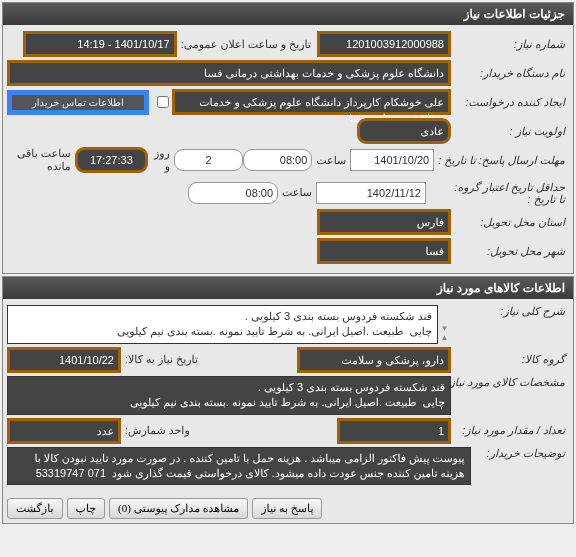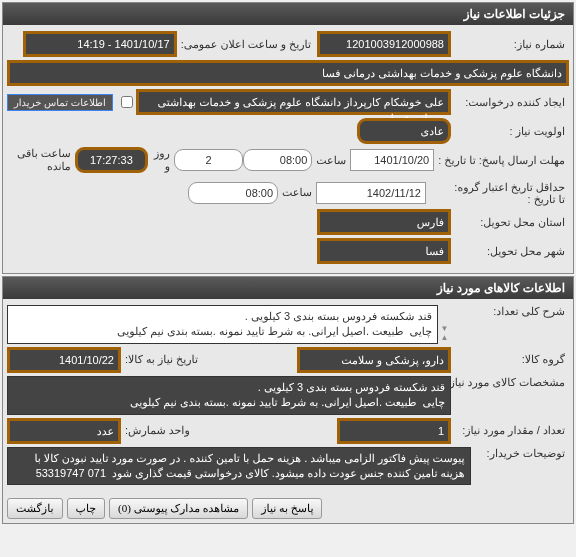--- a/index.html
+++ b/index.html
@@ -34,20 +34,21 @@
   .label {
     color: #333;
     font-size: 11px;
     padding: 0 4px;
     white-space: nowrap;
     text-align: right;
   }
   .label-right {
     width: 110px;
     text-align: right;
+    font-style: italic;
   }
   .label-mid {
     text-align: right;
     padding-right: 6px;
   }
   .field {
     background: #fff;
     border: 1px solid #999;
     padding: 2px 4px;
     font-size: 11px;
@@ -61,22 +62,22 @@
     border: 3px solid #a16207;
   }
   .w80 { width: 80px; border-radius: 9px; }
   .w100 { width: 100px; }
   .w120 { width: 120px; }
   .w140 { width: 140px; }
   .flex1 { flex: 1; }
   .link-btn {
     background: #555;
     color: #eee;
-    border: 1px solid #3b82f6;
-    padding: 2px 6px;
+    border: 5px solid #3b82f6;
+    padding: 2px 20px;
     font-size: 10px;
     cursor: pointer;
     margin-right: 4px;
   }
   .checkbox {
     width: 12px;
     height: 12px;
     margin-left: 4px;
   }
   .textarea {
@@ -130,20 +131,21 @@
   <div class="form-body">
 
     <div class="row">
       <span class="label label-right">شماره نیاز:</span>
       <span class="field field-dark w120">1201003912000988</span>
       <span class="label label-mid">تاریخ و ساعت اعلان عمومی:</span>
       <span class="field field-dark w140">1401/10/17 - 14:19</span>
     </div>
 
     <div class="row">
+      <span class="label label-right">نام دستگاه خریدار:</span>
       <span class="field field-dark flex1">دانشگاه علوم پزشکی و خدمات بهداشتی درمانی فسا</span>
     </div>
 
     <div class="row">
       <span class="label label-right">ایجاد کننده درخواست:</span>
       <span class="field field-dark flex1">علی خوشکام کارپرداز دانشگاه علوم پزشکی و خدمات بهداشتی درمانی فسا</span>
       <input type="checkbox" class="checkbox" style="">
       <span class="link-btn">اطلاعات تماس خریدار</span>
     </div>
 
@@ -186,21 +188,21 @@
     </div>
 
   </div>
 </div>
 
 <div class="panel">
   <div class="panel-header">اطلاعات کالاهای مورد نیاز</div>
   <div class="form-body">
 
     <div class="row" style="align-items:flex-start">
-      <span class="label label-right">شرح کلی تعداد:</span>
+      <span class="label label-right">شرح کلی نیاز:</span>
       <div style="flex:1;display:flex">
         <span class="scroll-dots">▲▼</span>
         <textarea class="textarea textarea-light" rows="2" style="">قند شکسته فردوس بسته بندی 3 کیلویی .
 چایی  طبیعت .اصیل ایرانی. به شرط تایید نمونه .بسته بندی نیم کیلویی</textarea>
       </div>
     </div>
 
     <div class="row">
       <span class="label label-right">گروه کالا:</span>
       <span class="field field-dark w140">دارو، پزشکی و سلامت</span>

